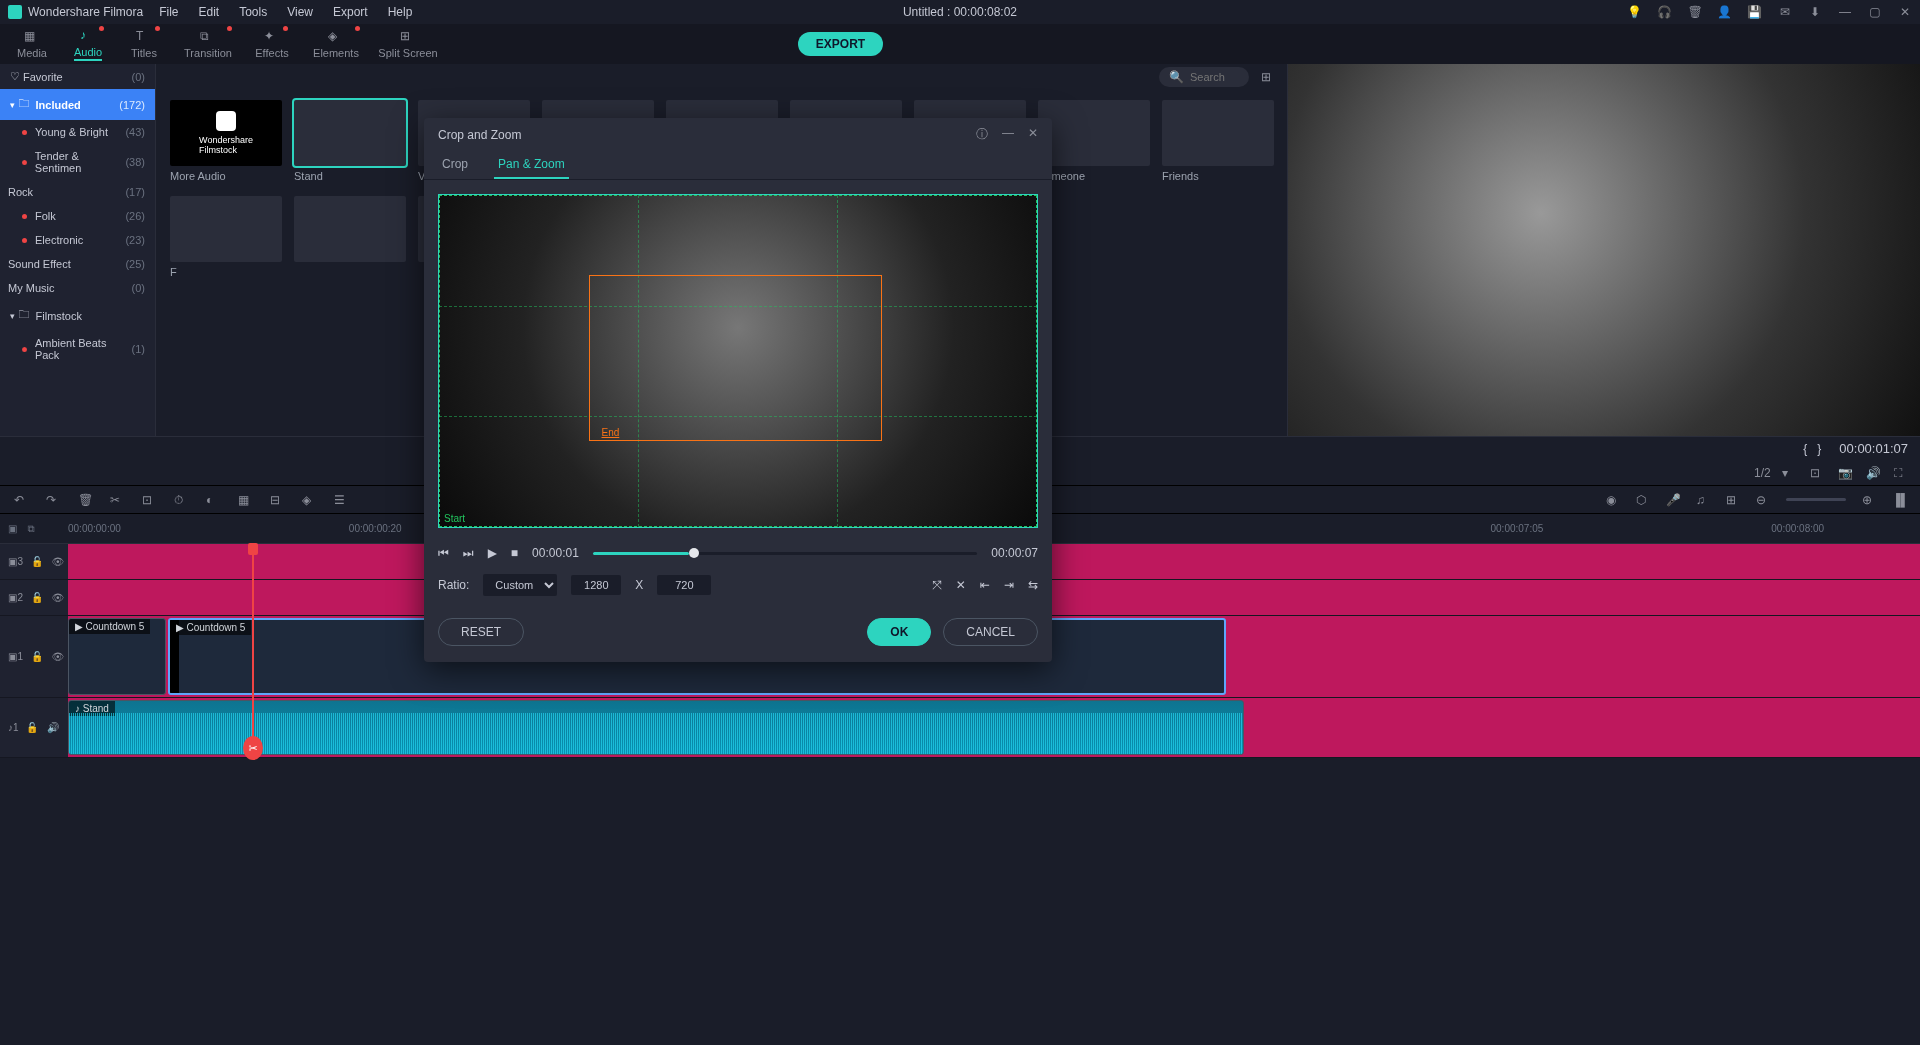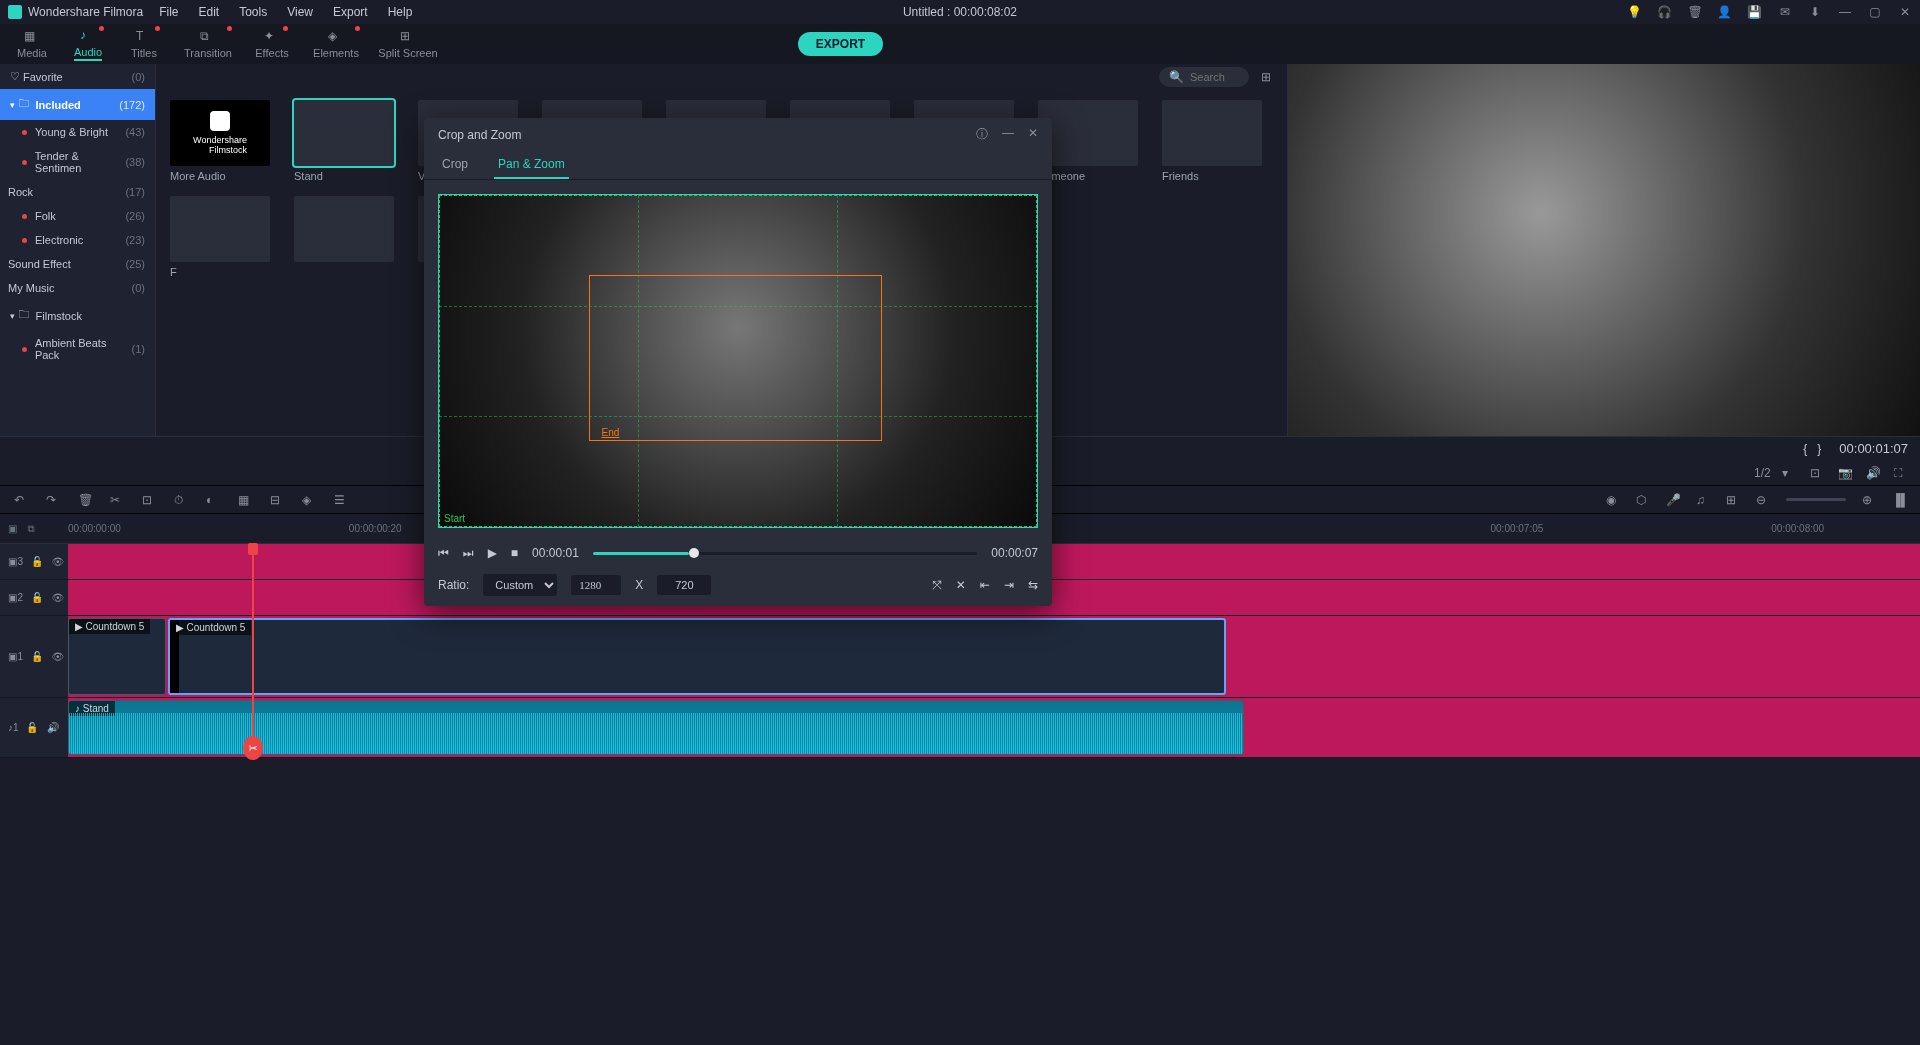--- a/index.html
+++ b/index.html
@@ -37,21 +37,21 @@
 .sidebar-item.indent { padding-left: 8px; }
 
 .content { flex: 1; background: #1a1d29; display: flex; flex-direction: column; border-right: 1px solid #2a2d3a; }
 .content-header { height: 26px; display: flex; align-items: center; justify-content: flex-end; padding: 0 12px; gap: 12px; }
 .search-box { background: #2a2d3a; border-radius: 12px; padding: 3px 10px; display: flex; align-items: center; gap: 6px; width: 90px; }
 .search-box input { background: none; border: none; outline: none; color: #c5c8d4; font-size: 11px; width: 60px; }
 .grid-icon { width: 14px; height: 14px; color: #8b8e99; cursor: pointer; }
 
 .thumbs { display: flex; flex-wrap: wrap; gap: 14px; padding: 10px 14px; overflow-y: auto; }
 .thumb { width: 110px; }
-.thumb .img { width: 100px; height: 66px; background: #2a2d3a; border-radius: 2px; display: flex; align-items: center; justify-content: center; color: #6b7280; font-size: 9px; text-align: right; overflow: hidden; }
+.thumb .img { width: 112px; height: 66px; background: #2a2d3a; border-radius: 2px; display: flex; align-items: center; justify-content: center; color: #6b7280; font-size: 9px; text-align: left; overflow: hidden; }
 .thumb.selected .img { outline: 2px solid #2dd4bf; }
 .thumb .label { font-size: 11px; color: #9ca3af; margin-top: 4px; }
 .thumb.more .img { background: #000; flex-direction: column; gap: 2px; }
 .thumb.more .ws-logo { width: 20px; height: 20px; background: #fff; border-radius: 4px; }
 
 .preview { width: 632px; background: #1a1d29; display: flex; flex-direction: column; }
 .preview-canvas { flex: 1; background: radial-gradient(circle at 40% 40%, #999 0%, #333 60%, #111 100%); position: relative; }
 
 
 .timecode-bar { height: 24px; background: #1a1d29; display: flex; align-items: center; padding: 0 12px; justify-content: flex-end; gap: 10px; border-top: 1px solid #2a2d3a; }
@@ -451,24 +451,30 @@
     <span>00:00:01</span>
     <div class="slider">
         <div class="fill"></div>
         <div class="knob"></div>
       </div>
     <span>00:00:07</span>
   </div>
   <div class="modal-ratio">
     <span>Ratio:</span>
     <select><option>Custom</option></select>
-    <input style="width: 50px;  font-family: Liberation Serif, serif;" value="1280">
+    <input style="width: 50px; text-align: center;" value="1280">
     <span>X</span>
     <input style="width: 54px; text-align: center;" value="720">
     <div class="ricons">
       <span>⤧</span>
       <span>✕</span>
       <span>⇤</span>
       <span>⇥</span>
       <span>⇆</span>
     </div>
   </div>
+  <div class="modal-footer">
+    <button class="btn">RESET</button>
+    <div class="spacer"></div>
+    <button class="btn primary">OK</button>
+    <button class="btn">CANCEL</button>
+  </div>
 </div>
 
 </body></html>

